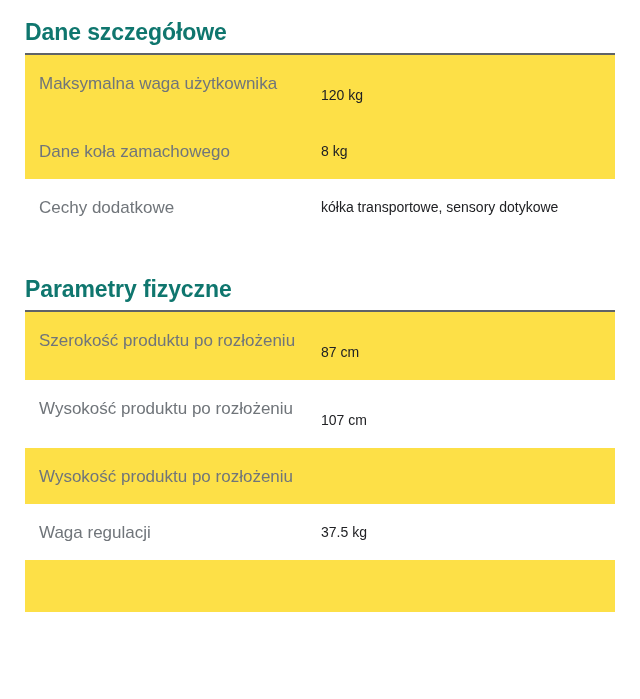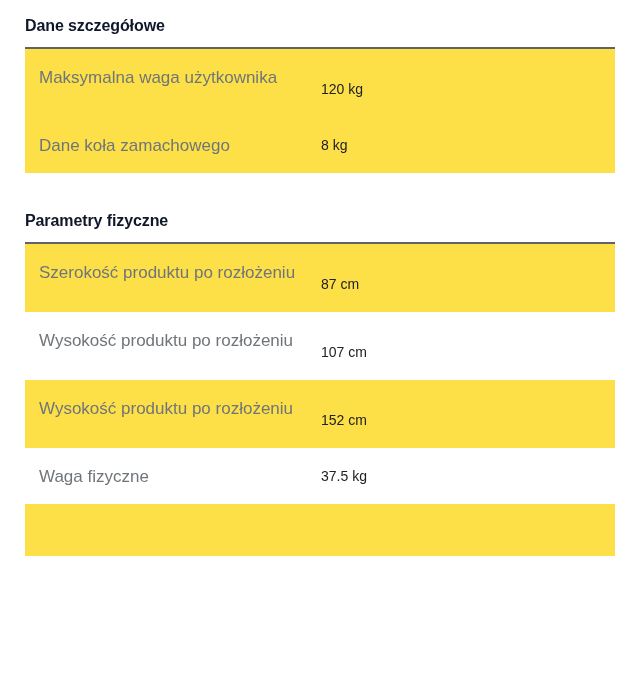--- a/index.html
+++ b/index.html
@@ -21,27 +21,27 @@
     box-sizing: border-box;
     padding: 0 25px;
     background: #ffffff;
   }
 
   .spec-section {
     width: 100%;
   }
 
   .section-title {
-    font-size: 16px;
+    font-size: 23px;
     font-weight: bold;
-    color: #0f172a;
+    color: #0f766e;
     letter-spacing: -0.1px;
     line-height: 24px;
     margin: 0;
-    padding-top: 14px;
+    padding-top: 20px;
     padding-bottom: 9px;
   }
 
   .section-divider {
     height: 2px;
     background: #5f6368;
     width: 100%;
     margin: 0;
   }
 
@@ -112,20 +112,24 @@
         <div class="spec-label">Maksymalna waga użytkownika</div>
         <div class="spec-value">120 kg</div>
       </div>
 
 
       <div class="spec-row shaded">
         <div class="spec-label">Dane koła zamachowego</div>
         <div class="spec-value">8 kg</div>
       </div>
 
+      <div class="spec-row two-line value-two-line">
+        <div class="spec-label">Cechy dodatkowe</div>
+        <div class="spec-value">kółka transportowe, sensory dotykowe</div>
+      </div>
 
     </div>
   </section>
 
   <div class="section-gap"></div>
 
   <section class="spec-section">
     <h2 class="section-title">Parametry fizyczne</h2>
     <div class="section-divider"></div>
 
@@ -136,25 +140,24 @@
         <div class="spec-value">87 cm</div>
       </div>
 
       <div class="spec-row two-line">
         <div class="spec-label">Wysokość produktu po rozłożeniu</div>
         <div class="spec-value">107 cm</div>
       </div>
 
       <div class="spec-row shaded two-line">
         <div class="spec-label">Wysokość produktu po rozłożeniu</div>
-        <div class="spec-value">152 cm</div>
       </div>
 
       <div class="spec-row">
-        <div class="spec-label">Waga fizyczne</div>
+        <div class="spec-label">Waga regulacji</div>
         <div class="spec-value">37.5 kg</div>
       </div>
 
       <div class="spec-row shaded">
         <div class="spec-label"></div>
         <div class="spec-value"></div>
       </div>
 
     </div>
   </section>

